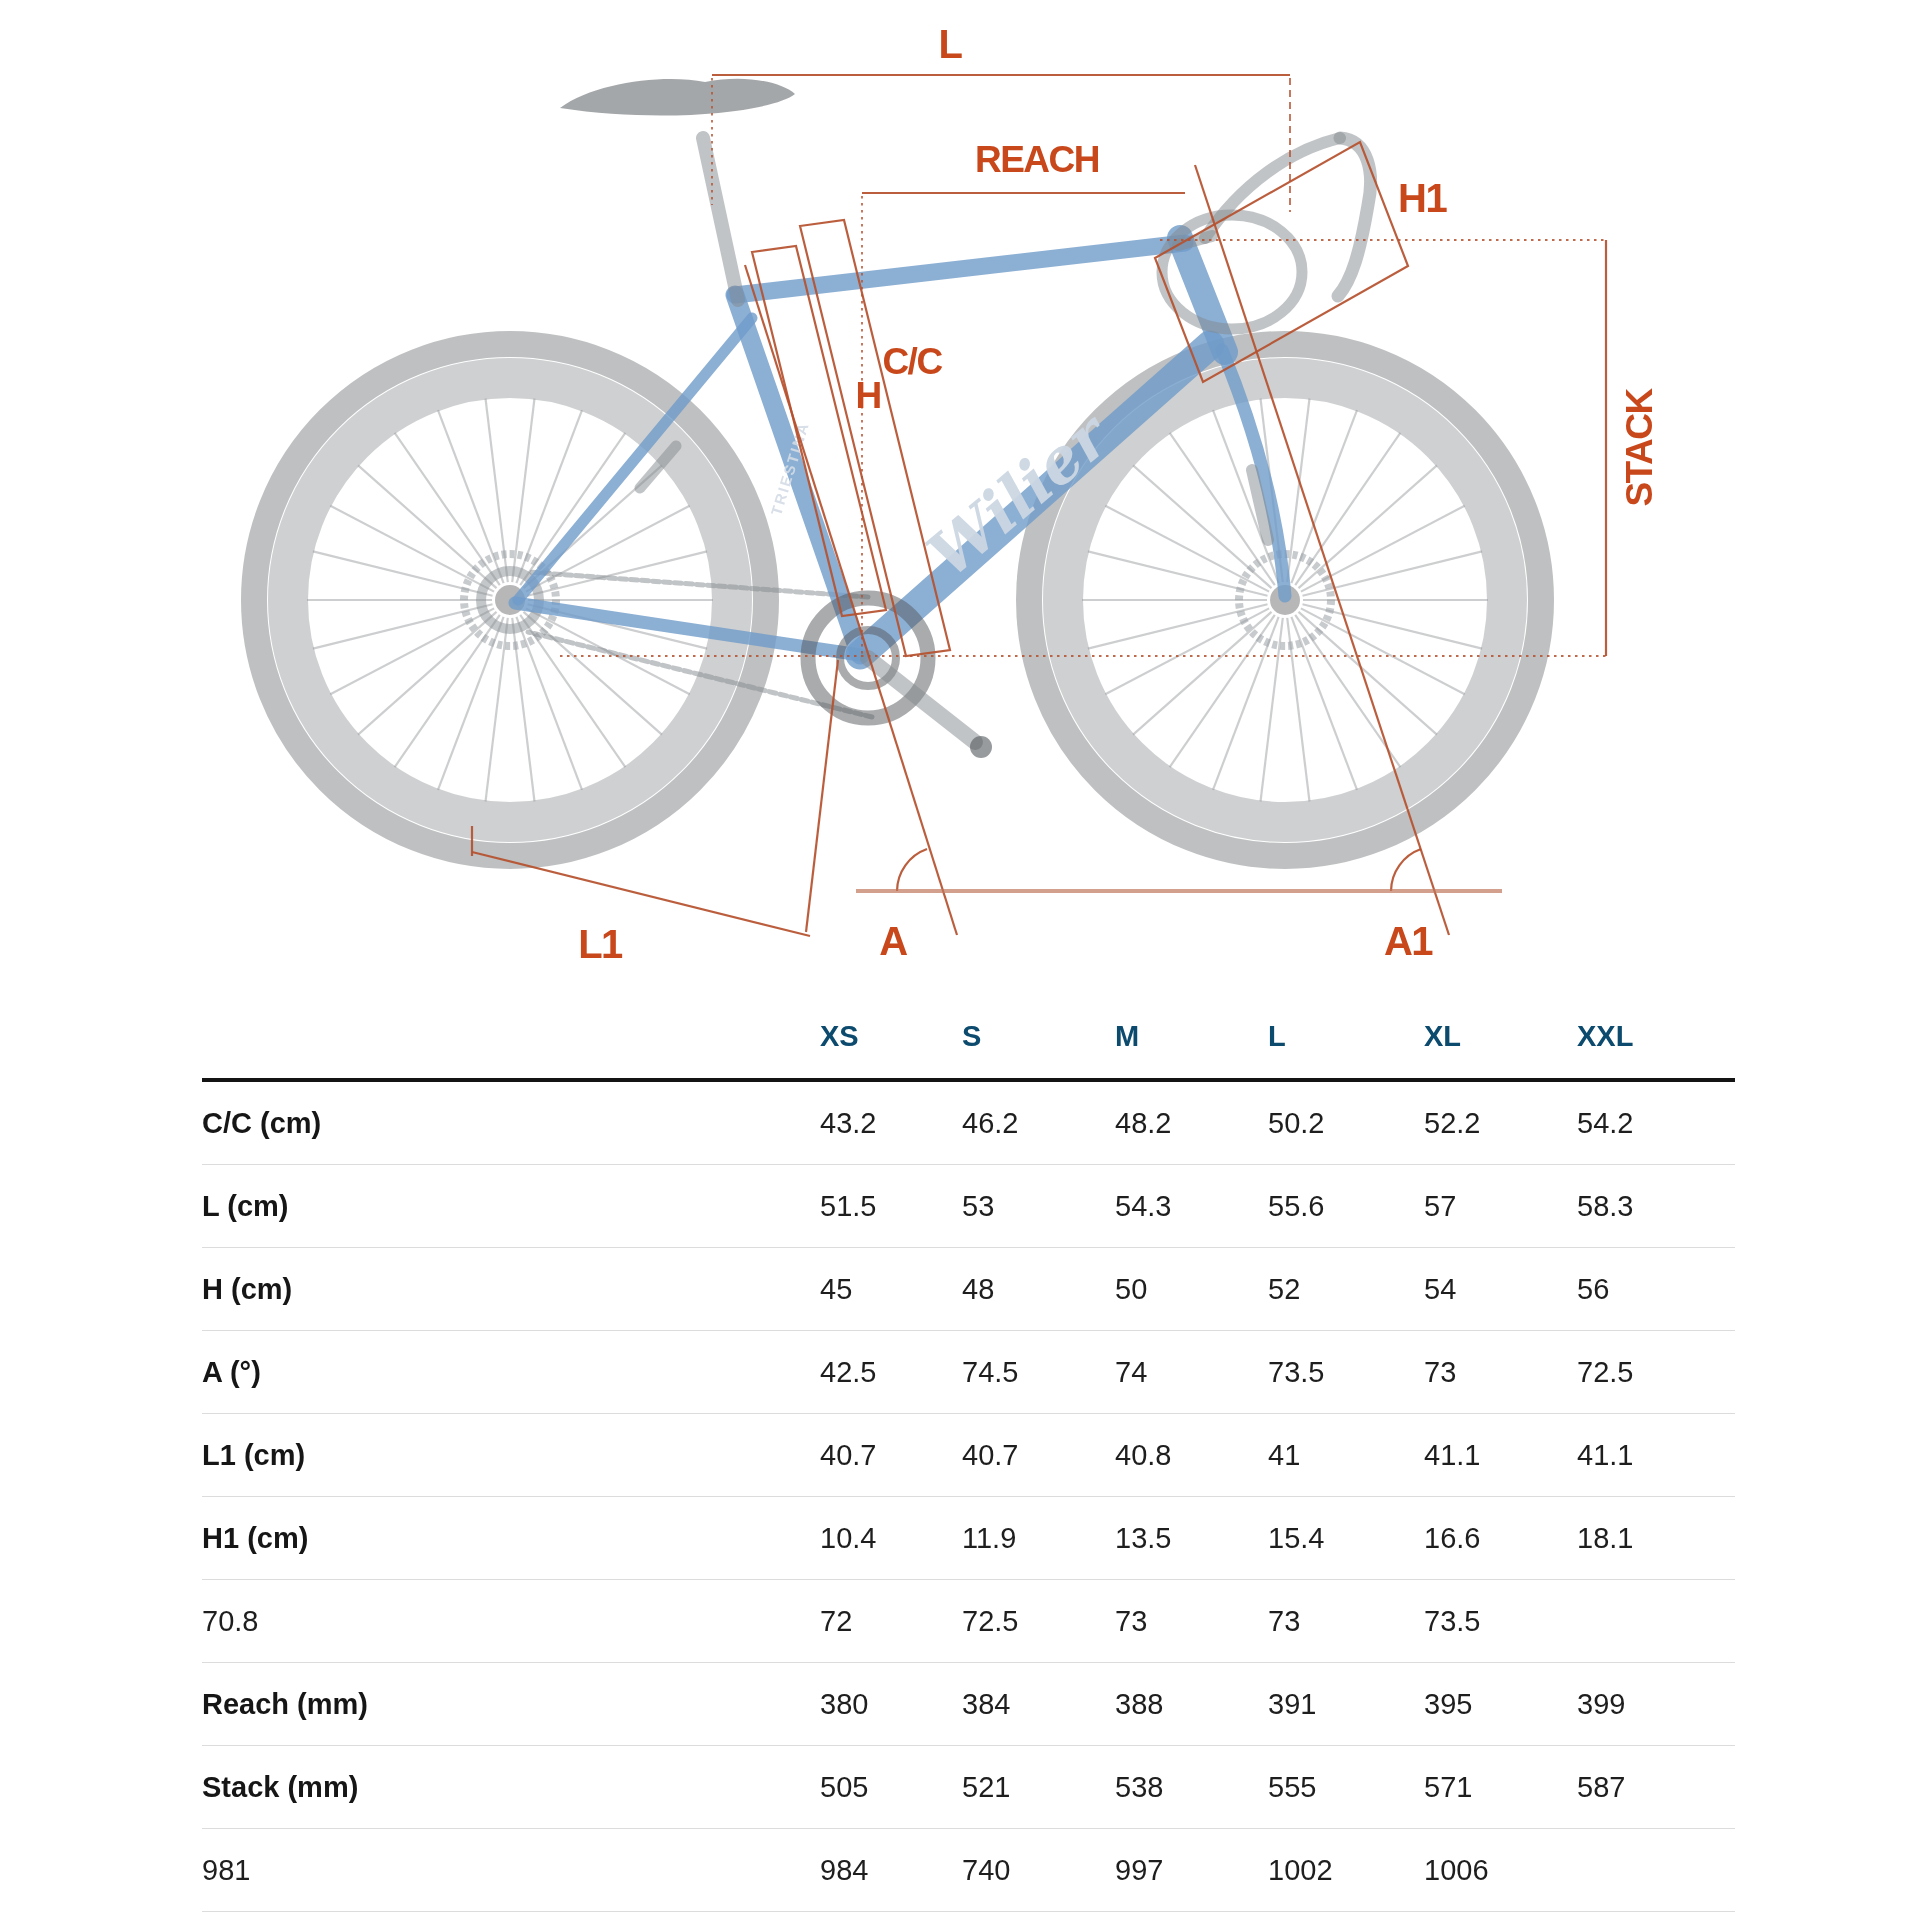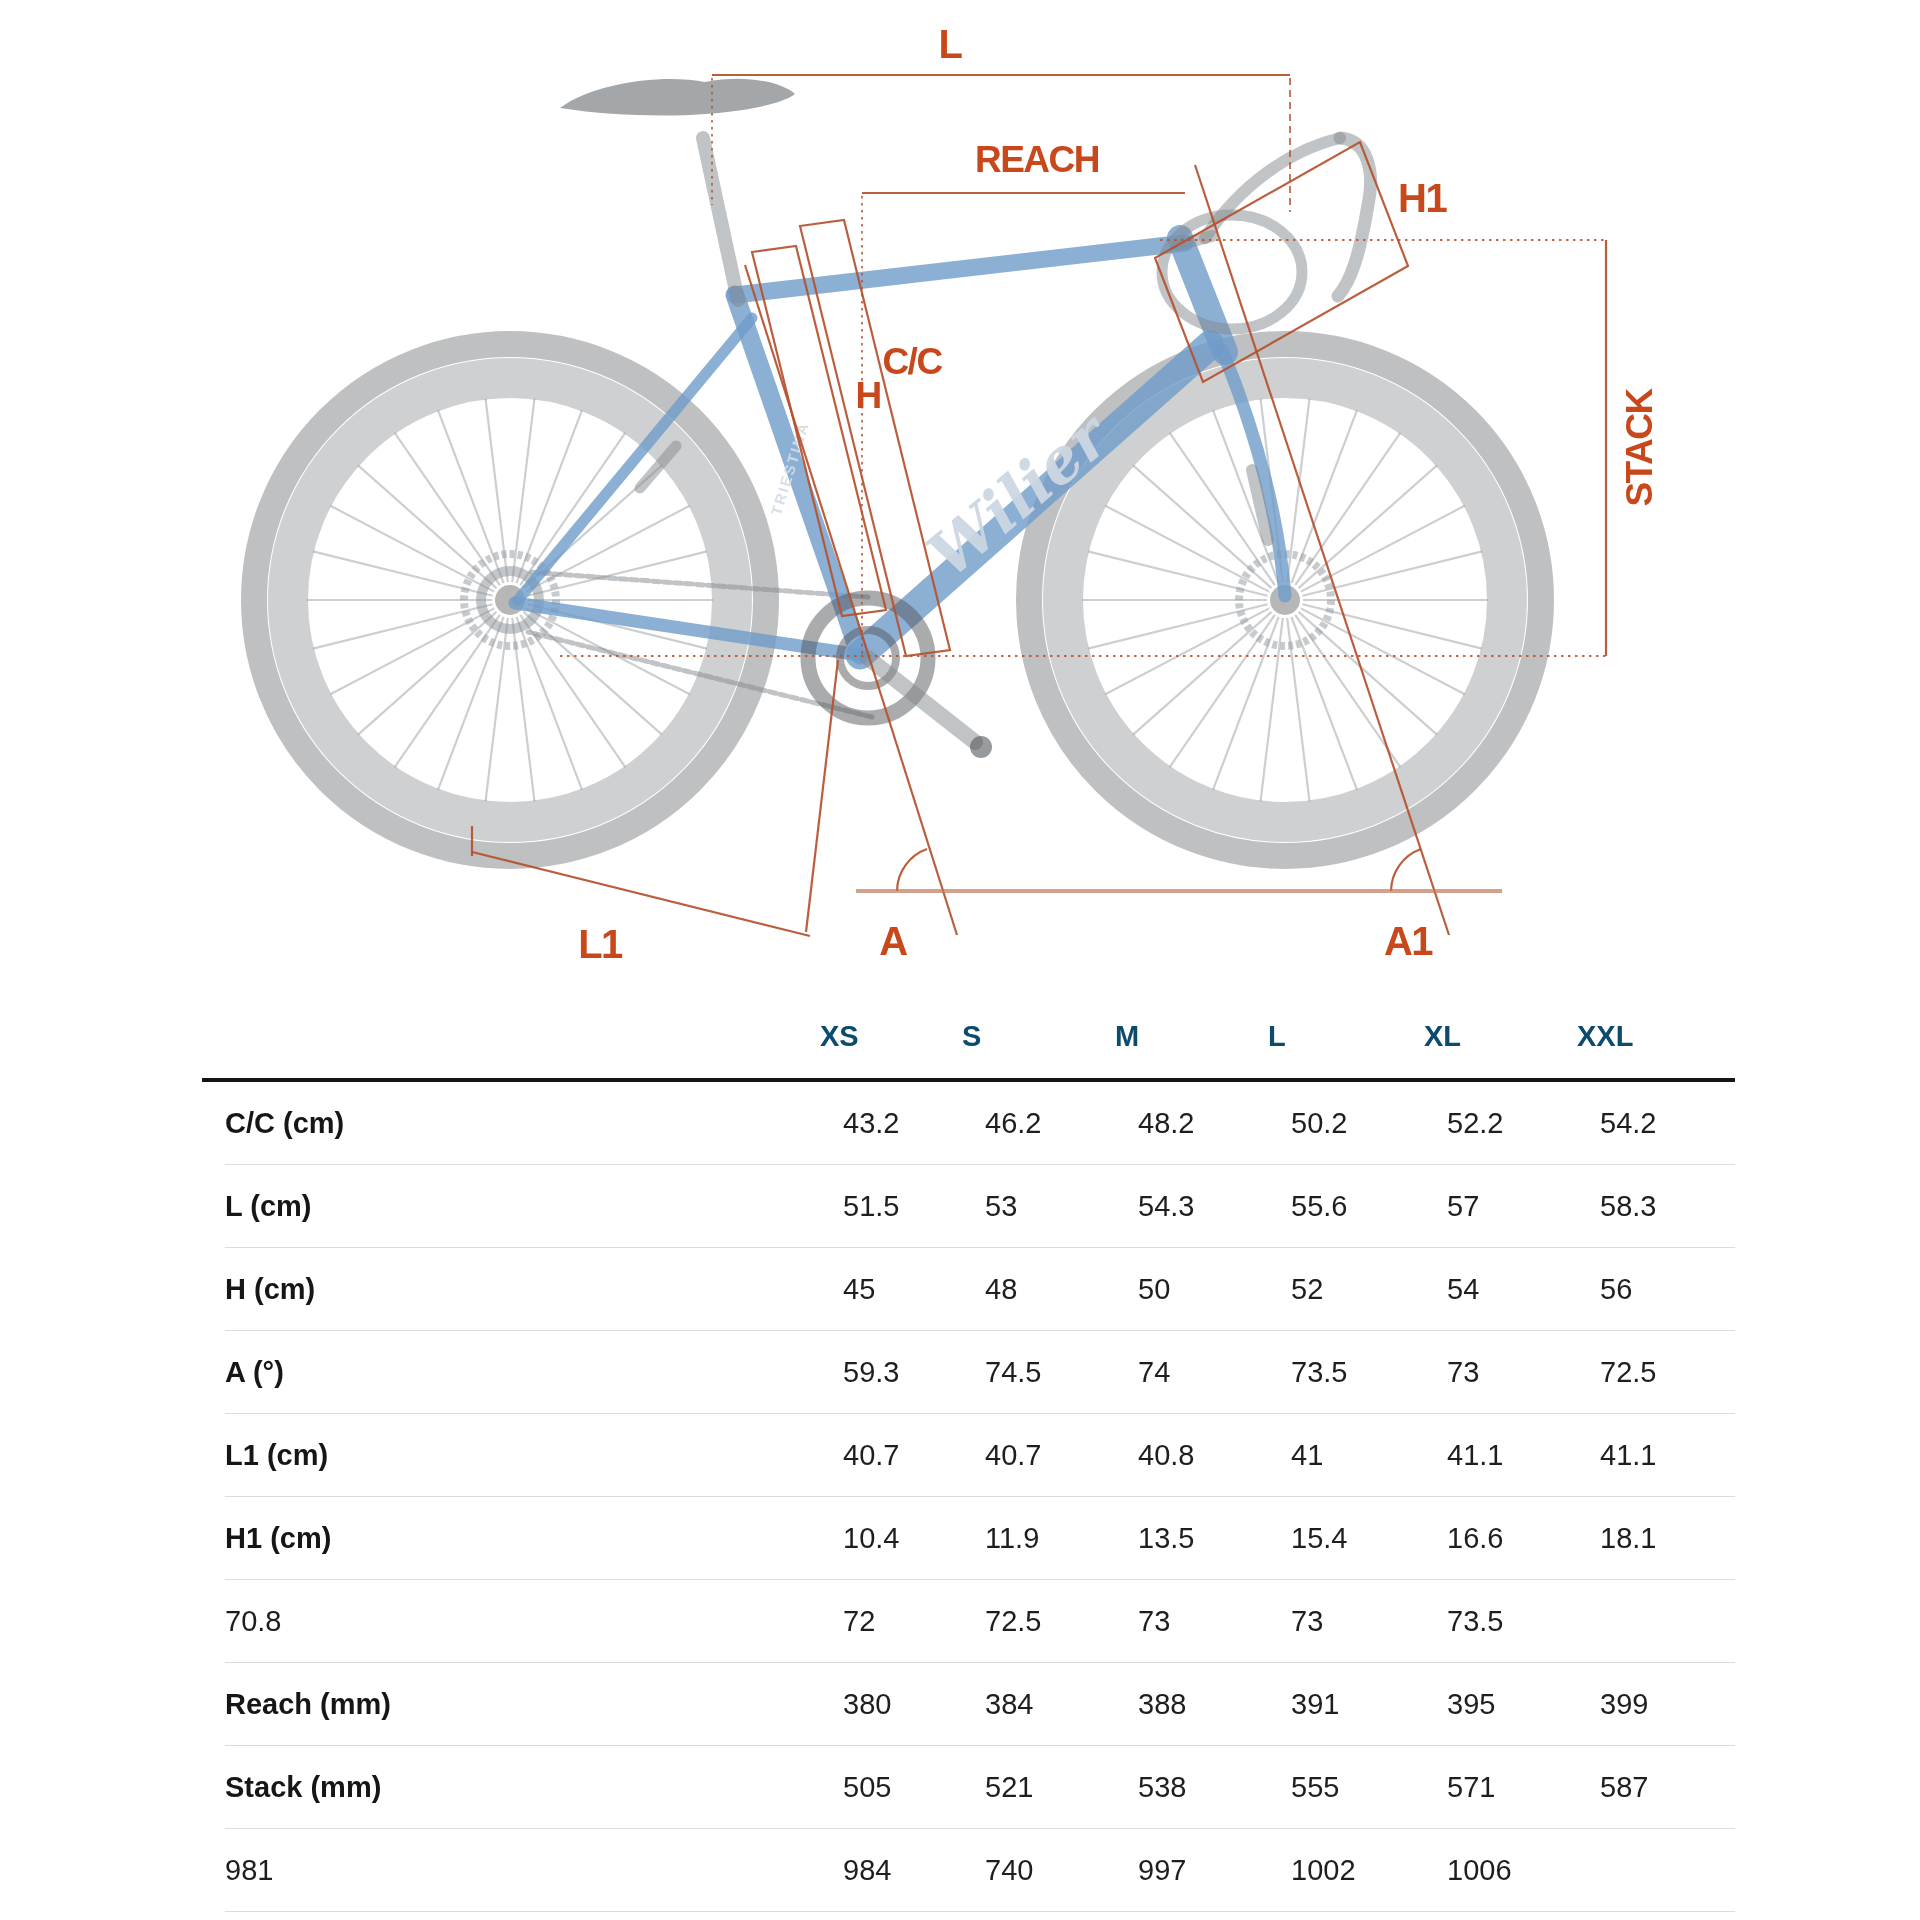--- a/index.html
+++ b/index.html
@@ -20,21 +20,21 @@
   .logo-script{font-family:"DejaVu Serif",serif;font-style:italic;font-weight:700;
                fill:#ccd7e3;opacity:.95;}
   .logo-small{font-family:"Liberation Sans",sans-serif;font-weight:700;
               fill:#d4dce6;opacity:.9;letter-spacing:2px;}
 
   
   #size-table{position:absolute;left:202px;top:994px;width:1533px;}
   .t-row{display:grid;grid-template-columns:618px 142px 153px 153px 156px 153px 158px;
          align-items:center;}
   .t-head{height:84px;border-bottom:4px solid #141414;}
-  .t-data{height:82px;border-bottom:1px solid #dcdcdc;margin-left:23px;}
+  .t-data{height:82px;border-bottom:1px solid #dcdcdc;}
   .t-cell{font-size:29px;color:#1e1e1e;text-align:left;white-space:nowrap;}
   .t-head .t-cell{font-weight:700;color:#0c4a6e;}
   .row-label{font-weight:700;color:#161616;}
 </style>
 </head>
 <body>
 
 <svg id="diagram" viewBox="0 0 1920 1000" xmlns="http://www.w3.org/2000/svg">
 
   <g>
@@ -219,21 +219,21 @@
       <div class="t-cell row-label">H (cm)</div>
       <div class="t-cell">45</div>
       <div class="t-cell">48</div>
       <div class="t-cell">50</div>
       <div class="t-cell">52</div>
       <div class="t-cell">54</div>
       <div class="t-cell">56</div>
     </div>
     <div class="t-row t-data">
       <div class="t-cell row-label">A (°)</div>
-      <div class="t-cell">59.3</div>
+      <div class="t-cell">42.5</div>
       <div class="t-cell">74.5</div>
       <div class="t-cell">74</div>
       <div class="t-cell">73.5</div>
       <div class="t-cell">73</div>
       <div class="t-cell">72.5</div>
     </div>
     <div class="t-row t-data">
       <div class="t-cell row-label">L1 (cm)</div>
       <div class="t-cell">40.7</div>
       <div class="t-cell">40.7</div>

